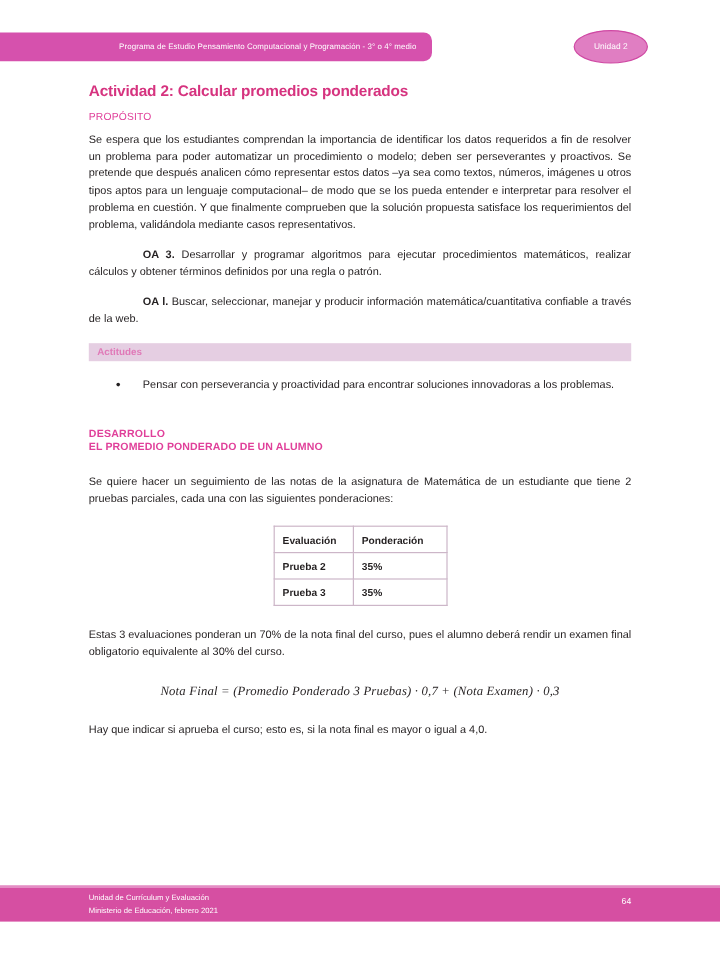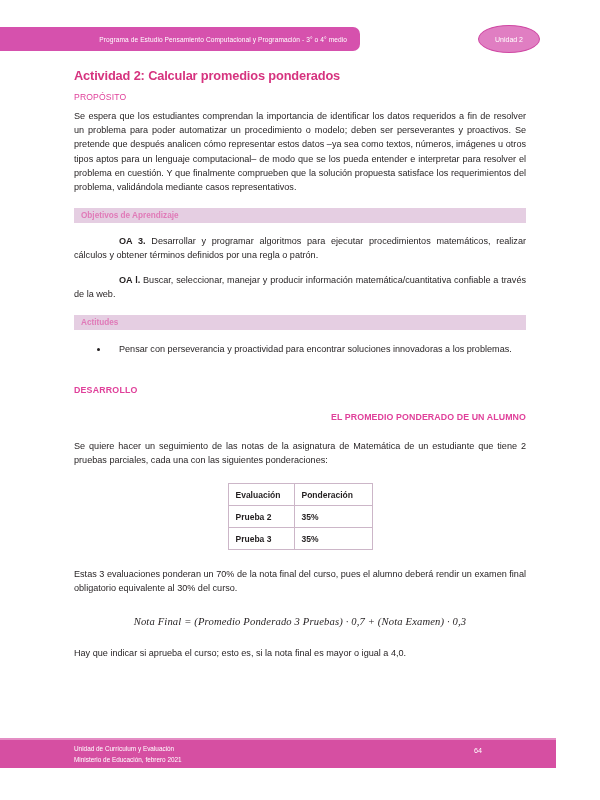--- a/index.html
+++ b/index.html
@@ -160,22 +160,21 @@
     font-weight: bold;
     letter-spacing: 0.2px;
     margin-top: 28px;
   }
 
   .subsection-heading {
     color: #e0409a;
     font-size: 8.8px;
     font-weight: bold;
     letter-spacing: 0.1px;
-    margin-top: 17px;
-    text-align: right;
+    margin-top: 1px;
   }
 
   .intro-paragraph {
     font-size: 9.1px;
     line-height: 1.55;
     text-align: justify;
     margin-top: 17px;
   }
 
   
@@ -219,21 +218,21 @@
     font-size: 9.1px;
     line-height: 1.55;
     margin-top: 19px;
   }
 
   
   .footer {
     position: absolute;
     left: 0;
     bottom: 32px;
-    width: 556px;
+    width: 600px;
     height: 30px;
     background: #d64fa2;
     border-top: 2px solid #e48dc4;
   }
 
   .footer-inner {
     position: relative;
     width: 100%;
     height: 100%;
     padding: 4px 0 0 74px;
@@ -266,23 +265,20 @@
 </div>
 
 <div class="page">
 
   <h1 class="activity-title">Actividad 2: Calcular promedios ponderados</h1>
 
   <div class="label-heading">PROPÓSITO</div>
 
   <p class="body-text">Se espera que los estudiantes comprendan la importancia de identificar los datos requeridos a fin de resolver un problema para poder automatizar un procedimiento o modelo; deben ser perseverantes y proactivos. Se pretende que después analicen cómo representar estos datos –ya sea como textos, números, imágenes u otros tipos aptos para un lenguaje computacional– de modo que se los pueda entender e interpretar para resolver el problema en cuestión. Y que finalmente comprueben que la solución propuesta satisface los requerimientos del problema, validándola mediante casos representativos.</p>
 
-  <div class="section-banner">
-    <span class="section-banner-text">Objetivos de Aprendizaje</span>
-  </div>
 
   <p class="oa-item">
     <b>OA 3.</b><span> Desarrollar y programar algoritmos para ejecutar procedimientos matemáticos, realizar cálculos y obtener términos definidos por una regla o patrón.</span>
   </p>
 
   <p class="oa-item">
     <b>OA l.</b><span> Buscar, seleccionar, manejar y producir información matemática/cuantitativa confiable a través de la web.</span>
   </p>
 
   <div class="section-banner">

